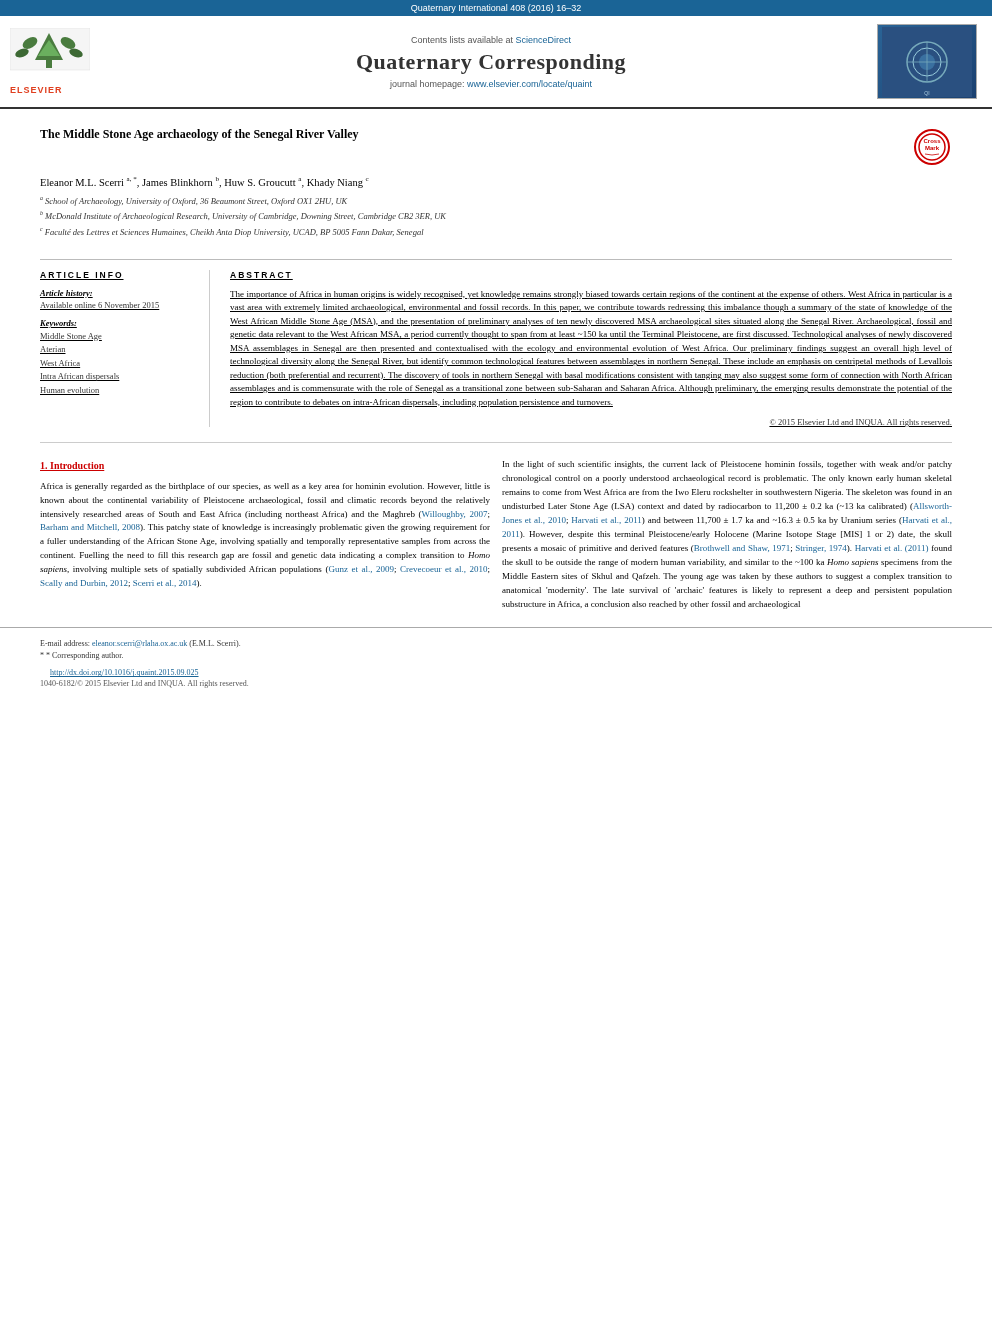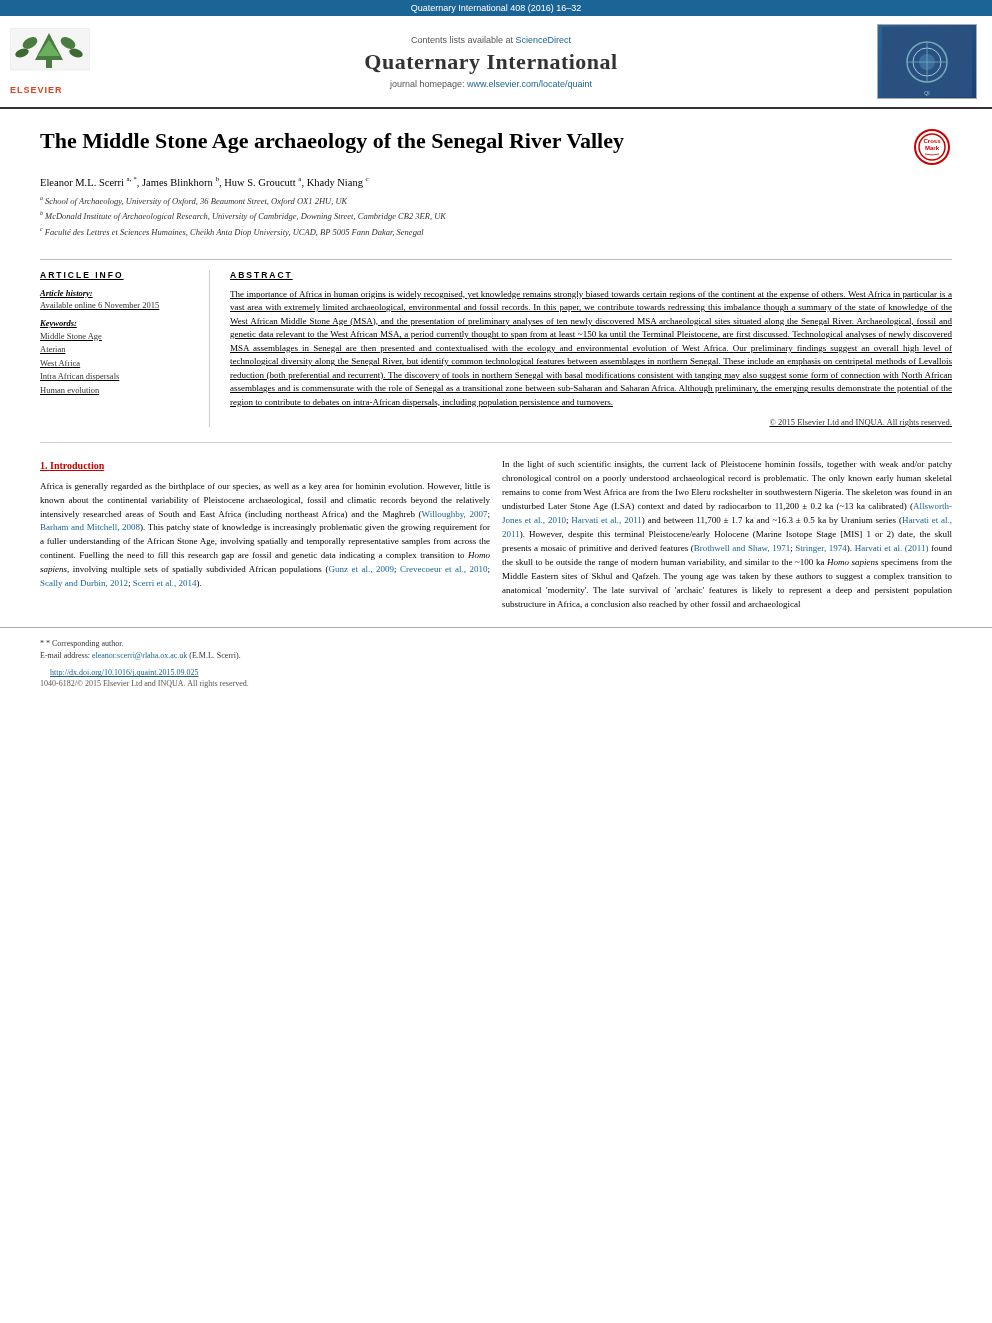--- a/index.html
+++ b/index.html
@@ -89,21 +89,21 @@
     .article-section {
       padding: 18px 40px 10px 40px;
     }
     .article-title-row {
       display: flex;
       align-items: flex-start;
       justify-content: space-between;
       margin-bottom: 8px;
     }
     .article-title {
-      font-size: 22px;
+      font-size: 12px;
       font-weight: bold;
       color: #000;
       flex: 1;
       line-height: 1.3;
       font-family: 'Times New Roman', serif;
     }
     .crossmark {
       width: 40px;
       height: 40px;
       display: flex;
@@ -279,21 +279,21 @@
         <ellipse cx="66" cy="25" rx="7" ry="4" fill="#3d6934" transform="rotate(20 66 25)"></ellipse>
       </svg>
       <div style="font-size:9px; font-weight:bold; color:#e04020; font-family:Arial,sans-serif; letter-spacing:1px; margin-top:2px;">ELSEVIER</div>
     </div>
 
     <div class="journal-center">
       <div class="contents-line">
         <span>Contents lists available at</span>
         <a href="#" style="color:#1a6496;">ScienceDirect</a>
       </div>
-      <div class="journal-title">Quaternary International</div>
+      <div class="journal-title">Quaternary Corresponding</div>
       <div class="journal-homepage">
         <span>journal homepage:</span>
         <a href="#" style="color:#1a6496;">www.elsevier.com/locate/quaint</a>
       </div>
     </div>
 
     <div class="journal-logo-right">
       <div class="right-logo-box">
         <svg width="90" height="70" viewBox="0 0 90 70">
           <rect width="90" height="70" fill="#2a5080"></rect>
@@ -374,26 +374,26 @@
     <div class="body-col">
       <p class="body-text">
         In the light of such scientific insights, the current lack of Pleistocene hominin fossils, together with weak and/or patchy chronological control on a poorly understood archaeological record is problematic. The only known early human skeletal remains to come from West Africa are from the Iwo Eleru rockshelter in southwestern Nigeria. The skeleton was found in an undisturbed Later Stone Age (LSA) context and dated by radiocarbon to 11,200 ± 0.2 ka (~13 ka calibrated) (<a href="#" class="ref-link">Allsworth-Jones et al., 2010</a>; <a href="#" class="ref-link">Harvati et al., 2011</a>) and between 11,700 ± 1.7 ka and ~16.3 ± 0.5 ka by Uranium series (<a href="#" class="ref-link">Harvati et al., 2011</a>). However, despite this terminal Pleistocene/early Holocene (Marine Isotope Stage [MIS] 1 or 2) date, the skull presents a mosaic of primitive and derived features (<a href="#" class="ref-link">Brothwell and Shaw, 1971</a>; <a href="#" class="ref-link">Stringer, 1974</a>). <a href="#" class="ref-link">Harvati et al. (2011)</a> found the skull to be outside the range of modern human variability, and similar to the ~100 ka <em>Homo sapiens</em> specimens from the Middle Eastern sites of Skhul and Qafzeh. The young age was taken by these authors to suggest a complex transition to anatomical 'modernity'. The late survival of 'archaic' features is likely to represent a deep and persistent population substructure in Africa, a conclusion also reached by other fossil and archaeological
       </p>
     </div>
 
   </div>
 
   <div class="article-footer">
     <div class="footnote">
-      * <span>* Corresponding author.</span>
-    </div>
-    <div class="footnote">
       <span>E-mail address:</span>
       <a href="#" style="color:#1a6496;">eleanor.scerri@rlaha.ox.ac.uk</a>
       <span>(E.M.L. Scerri).</span>
     </div>
+    <div class="footnote">
+      * <span>* Corresponding author.</span>
+    </div>
     <div class="doi-line">
       <a href="#" style="color:#1a6496;">http://dx.doi.org/10.1016/j.quaint.2015.09.025</a>
     </div>
     <div class="issn-line">1040-6182/© 2015 Elsevier Ltd and INQUA. All rights reserved.</div>
   </div>
 
 </div>
 
 </body></html>

